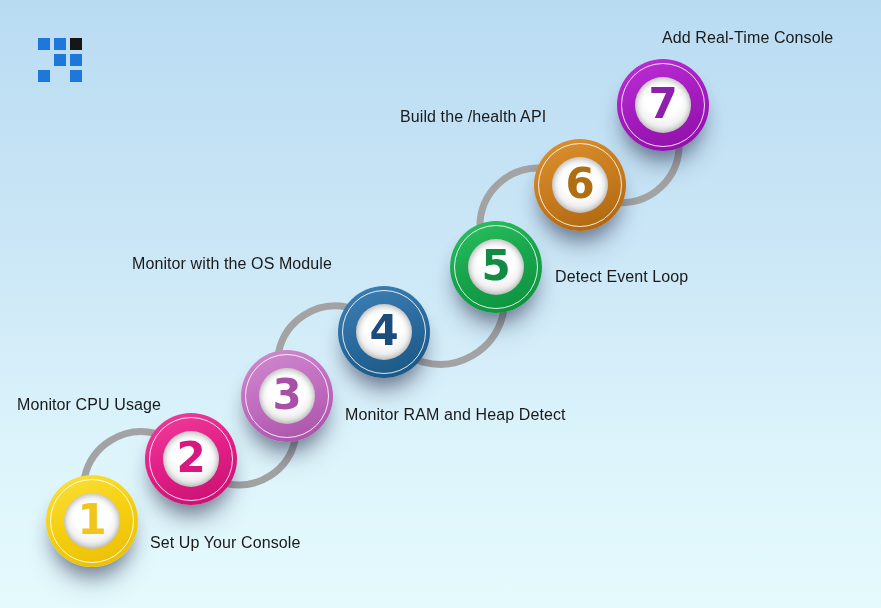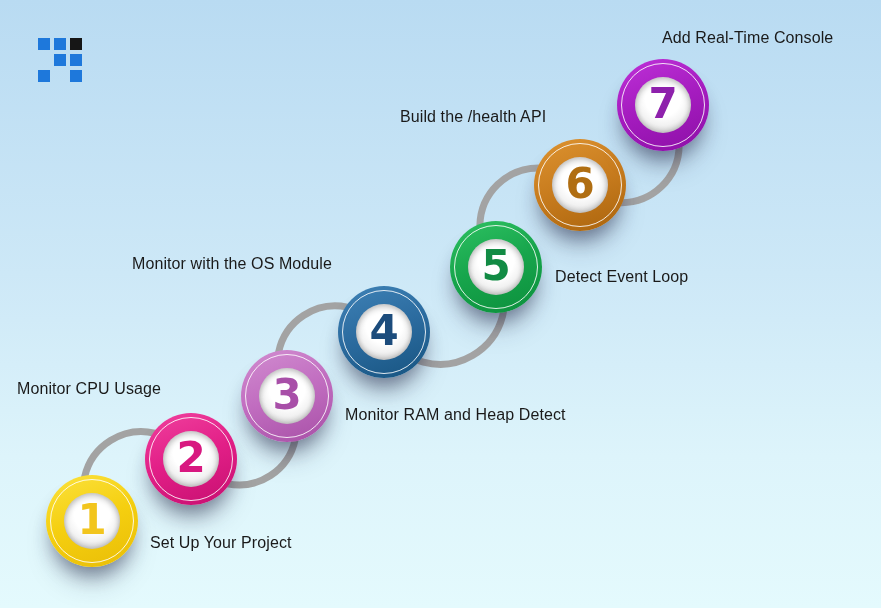--- a/index.html
+++ b/index.html
@@ -94,28 +94,28 @@
   <svg class="connectors" viewBox="0 0 881 608" xmlns="http://www.w3.org/2000/svg">
       <path d="M 92 521 A 58.4 58.4 0 0 1 191 459 M 191 459 A 57.4 57.4 0 0 0 287 396 M 287 396 A 58.1 58.1 0 0 1 384 332 M 384 332 A 64.7 64.7 0 0 0 496 267 M 496 267 A 58.7 58.7 0 0 1 580 185 M 580 185 A 57.6 57.6 0 0 0 663 105" fill="none" stroke="#A3A3A3" stroke-width="7" stroke-linecap="round"></path>
     </svg>
   <div id="steps-layer">
       <div class="step-circle" style="left: 46px; top: 475px; background: linear-gradient(160deg, rgb(251, 226, 62) 0%, rgb(245, 207, 16) 48%, rgb(233, 189, 6) 100%);">
         <div class="white-ring"></div>
         <div class="circle-face">
           <span class="step-number" style="color: rgb(242, 197, 29);">1</span>
         </div>
       </div>
-      <div class="step-label" style="left: 150px; top: 543px;">Set Up Your Project</div>
+      <div class="step-label" style="left: 150px; top: 543px;">Set Up Your Console</div>
       <div class="step-circle" style="left: 145px; top: 413px; background: linear-gradient(160deg, rgb(240, 65, 158) 0%, rgb(226, 31, 135) 48%, rgb(198, 15, 112) 100%);">
         <div class="white-ring"></div>
         <div class="circle-face">
           <span class="step-number" style="color: rgb(216, 24, 128);">2</span>
         </div>
       </div>
-      <div class="step-label" style="left: 17px; top: 389px;">Monitor CPU Usage</div>
+      <div class="step-label" style="left: 17px; top: 405px;">Monitor CPU Usage</div>
       <div class="step-circle" style="left: 241px; top: 350px; background: linear-gradient(160deg, rgb(209, 141, 208) 0%, rgb(193, 109, 192) 48%, rgb(167, 80, 166) 100%);">
         <div class="white-ring"></div>
         <div class="circle-face">
           <span class="step-number" style="color: rgb(168, 79, 168);">3</span>
         </div>
       </div>
       <div class="step-label" style="left: 345px; top: 415px;">Monitor RAM and Heap Detect</div>
       <div class="step-circle" style="left: 338px; top: 286px; background: linear-gradient(160deg, rgb(63, 130, 182) 0%, rgb(43, 107, 159) 48%, rgb(23, 84, 128) 100%);">
         <div class="white-ring"></div>
         <div class="circle-face">

